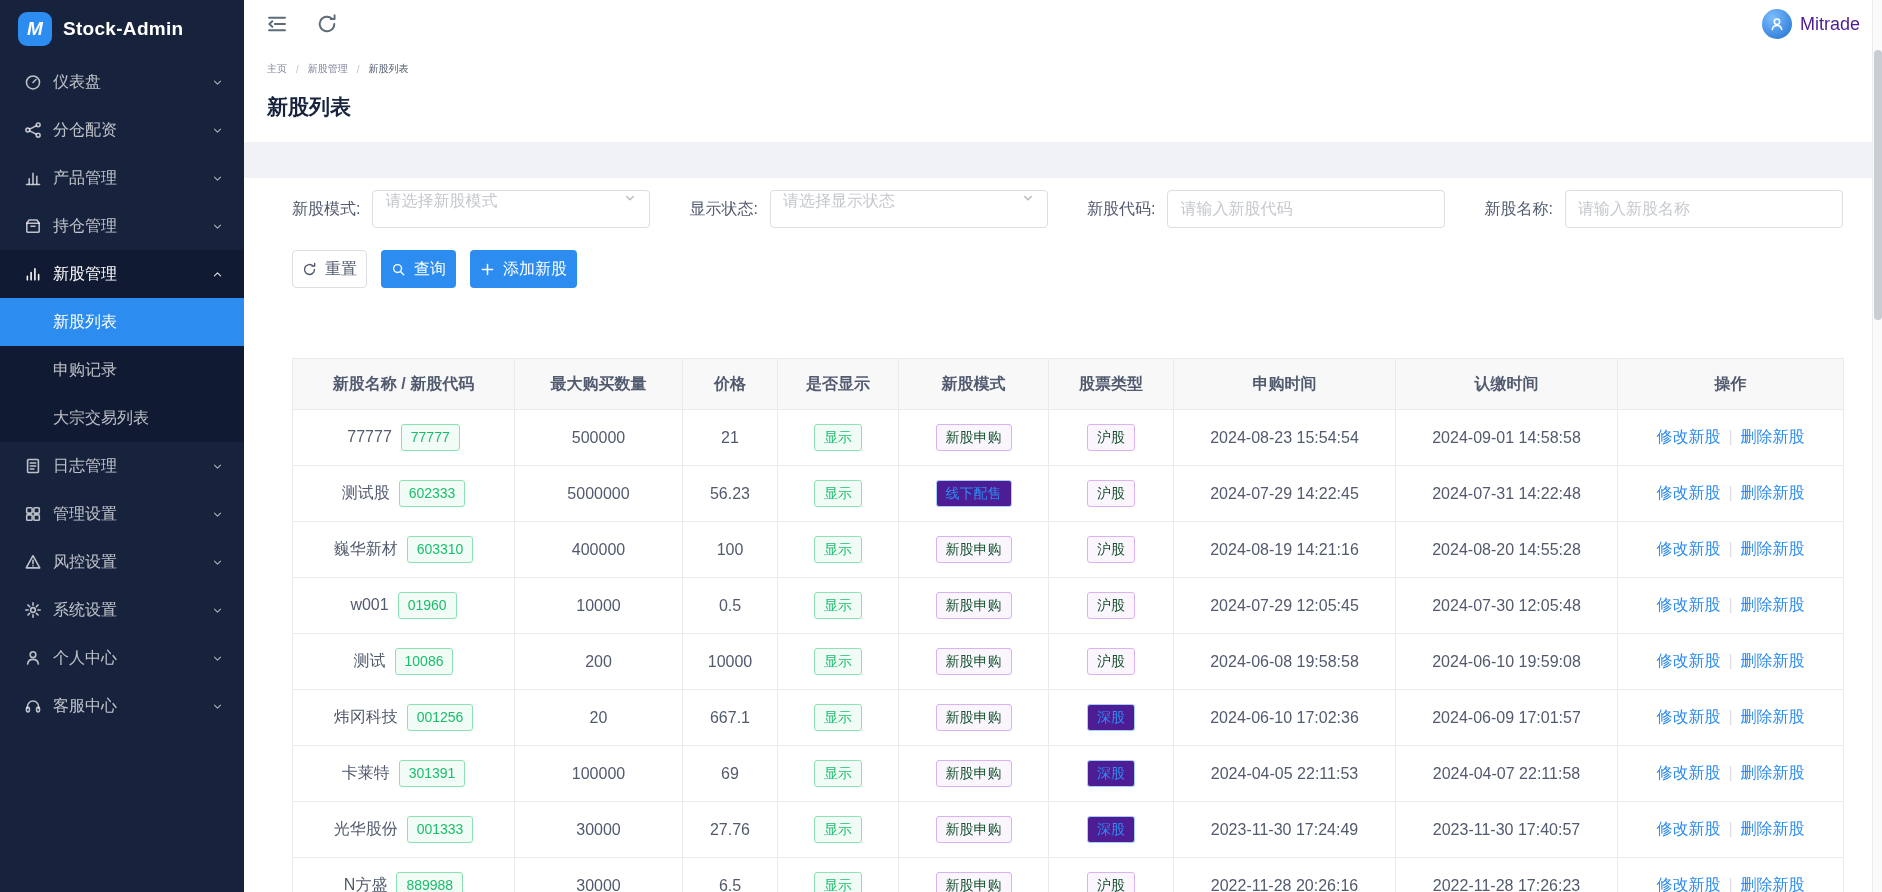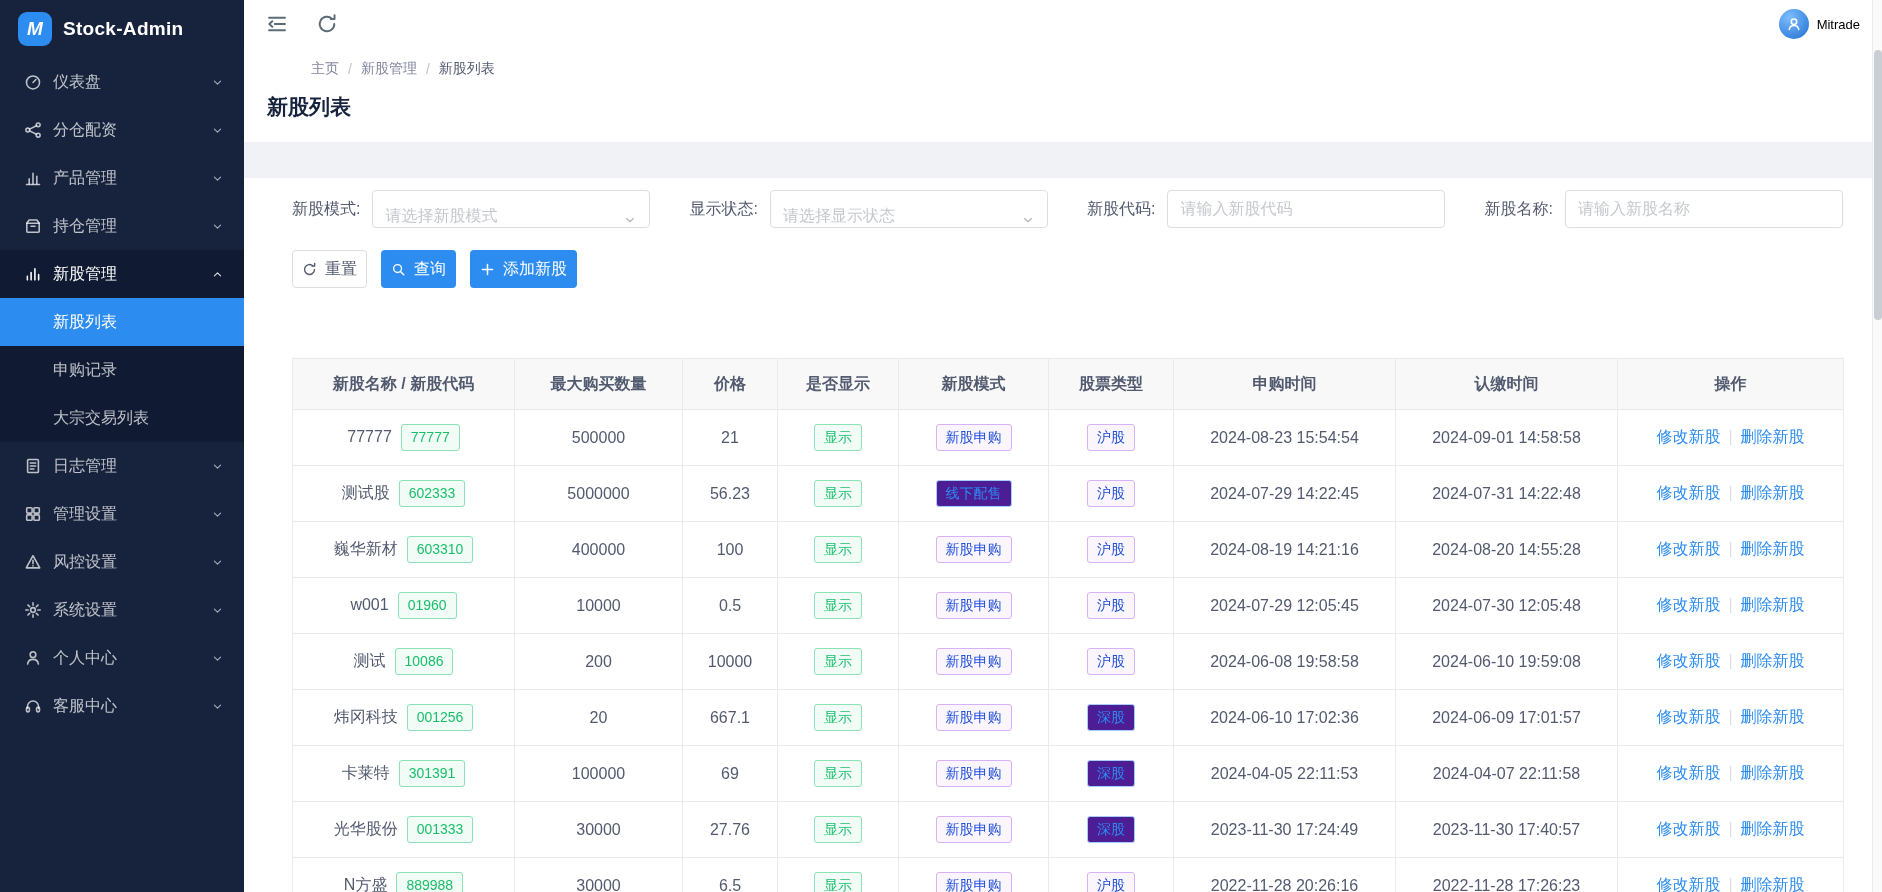--- a/index.html
+++ b/index.html
@@ -24,43 +24,43 @@
   .menu-item.expanded { background:#101a32; color:#fff; }
   .submenu { background:#101a32; }
   .submenu-item { height:48px; display:flex; align-items:center; padding-left:53px; font-size:16px; color:rgba(255,255,255,.72); cursor:pointer; white-space:nowrap; }
   .submenu-item.active { background:#2d8cf0; color:#fff; }
 
   
   .main { flex:1; display:flex; flex-direction:column; min-width:0; background:#fff; }
   .topbar { height:48px; display:flex; align-items:center; padding:0 22px; background:#fff; box-shadow:0 1px 2px rgba(0,0,0,.03); }
   .tb-icon { width:22px; height:22px; color:#5c6b77; margin-right:28px; cursor:pointer; display:flex; }
   .tb-icon svg { width:100%; height:100%; }
-  .user { margin-left:auto; display:flex; align-items:center; gap:8px; font-size:13px; color:#000000; }
+  .user { margin-left:auto; display:flex; align-items:center; gap:8px; font-size:18px; color:#4c1d95; }
   .avatar { width:30px; height:30px; border-radius:50%; flex-shrink:0;
     background:radial-gradient(circle at 35% 28%, #7cbdff, #1f6fd0); color:#fff;
     display:flex; align-items:center; justify-content:center; }
   .avatar svg { width:18px; height:18px; }
 
   .page-head { padding:12px 0 22px 23px; background:#fff; }
-  .breadcrumb { font-size:14px; color:#80869e; display:flex; align-items:center; gap:9px; margin-bottom:16px; height:18px;margin-left:44px; }
+  .breadcrumb { font-size:10px; color:#80869e; display:flex; align-items:center; gap:9px; margin-bottom:16px; height:18px; }
   .crumb { cursor:pointer; }
   .crumb.last { color:#515a6e; cursor:default; }
   .bc-sep { color:#c0c4cc; }
   .page-title { font-size:21px; font-weight:700; color:#17233d; line-height:26px; }
 
   .gray-gap { height:36px; background:#f0f2f5; flex-shrink:0; }
 
   .card { flex:1; background:#fff; padding:12px 0 0 48px; overflow:hidden; }
   .card-inner { width:1551px; }
 
   
   .filters { display:flex; justify-content:space-between; align-items:center; }
   .filter-group { display:flex; align-items:center; gap:12px; font-size:16px; color:#515a6e; white-space:nowrap; }
   .control { height:38px; border:1px solid #dcdee2; border-radius:4px; background:#fff; font-size:16px; }
-  .select { width:278px; display:flex; align-items:flex-end; justify-content:space-between; padding:0 12px; cursor:pointer; }
+  .select { width:278px; display:flex; align-items:flex-start; justify-content:space-between; padding:0 12px; cursor:pointer; }
   .select .ph { color:#c5c8ce; }
   .select .chev { width:14px; height:14px; color:#b5b8bf; display:flex; }
   .select .chev svg { width:100%; height:100%; }
   input.control { width:278px; padding:0 12px; color:#515a6e; outline:none; }
   input.control::placeholder { color:#c5c8ce; }
 
   
   .toolbar { margin-top:22px; display:flex; gap:14px; }
   .btn { height:38px; border-radius:4px; font-size:16px; display:inline-flex; align-items:center; gap:8px; padding:0 9px; cursor:pointer; border:1px solid transparent; }
   .btn svg { width:15px; height:15px; }
@@ -68,21 +68,21 @@
   .btn-primary { background:#2d8cf0; color:#fff; }
 
   
   .table-wrap { margin-top:70px; }
   table { border-collapse:collapse; width:1551px; table-layout:fixed; font-size:16px; }
   th,td { border:1px solid #e8eaec; text-align:center; padding:0 6px; }
   thead th { background:#f8f8f9; height:51px; color:#515a6e; font-weight:700; }
   tbody td { height:56px; color:#515a6e; }
   .tag { display:inline-block; padding:2px 9px; border-radius:3px; font-size:14px; line-height:1.45; border:1px solid; white-space:nowrap; }
   .tag-green  { color:#19be6b; border-color:#8ce2b4; background:#f2fcf7; }
-  .tag-purple { color:#1d4ed8; border-color:#d7b2f4; background:#fbf6fe; }
+  .tag-purple { color:#14532d; border-color:#d7b2f4; background:#fbf6fe; }
   .tag-blue   { color:#2d8cf0; border-color:#a6cef8; background:#4c1d95; }
   .code-tag { margin-left:9px; }
   .link { color:#2d8cf0; cursor:pointer; white-space:nowrap; }
   .action-sep { color:#dcdee2; margin:0 8px; }
 
   
   .vscrollbar { position:absolute; right:0; top:0; width:10px; height:100%; background:#fafafa; border-left:1px solid #ebebeb; }
   .vscrollbar .thumb { position:absolute; top:50px; left:1px; width:8px; height:270px; background:#c9cdd4; border-radius:4px; }
 </style>
 </head>

